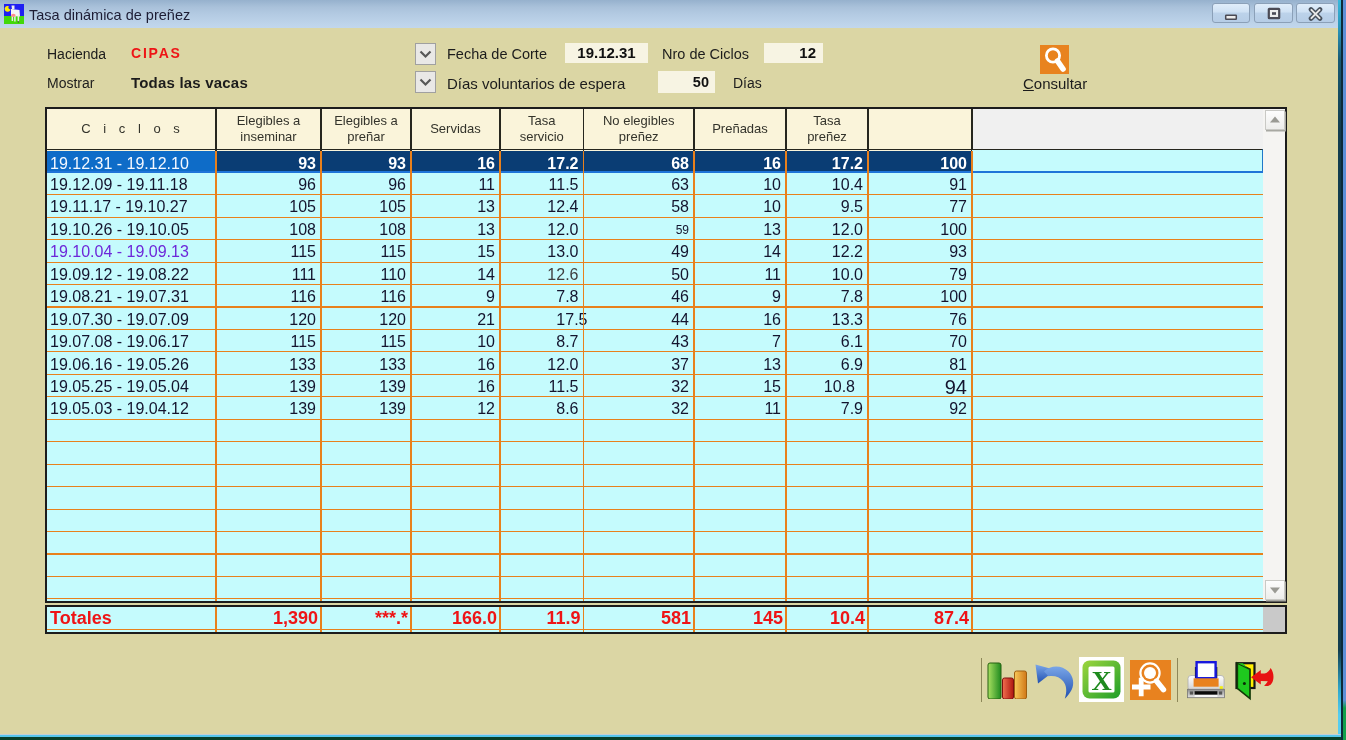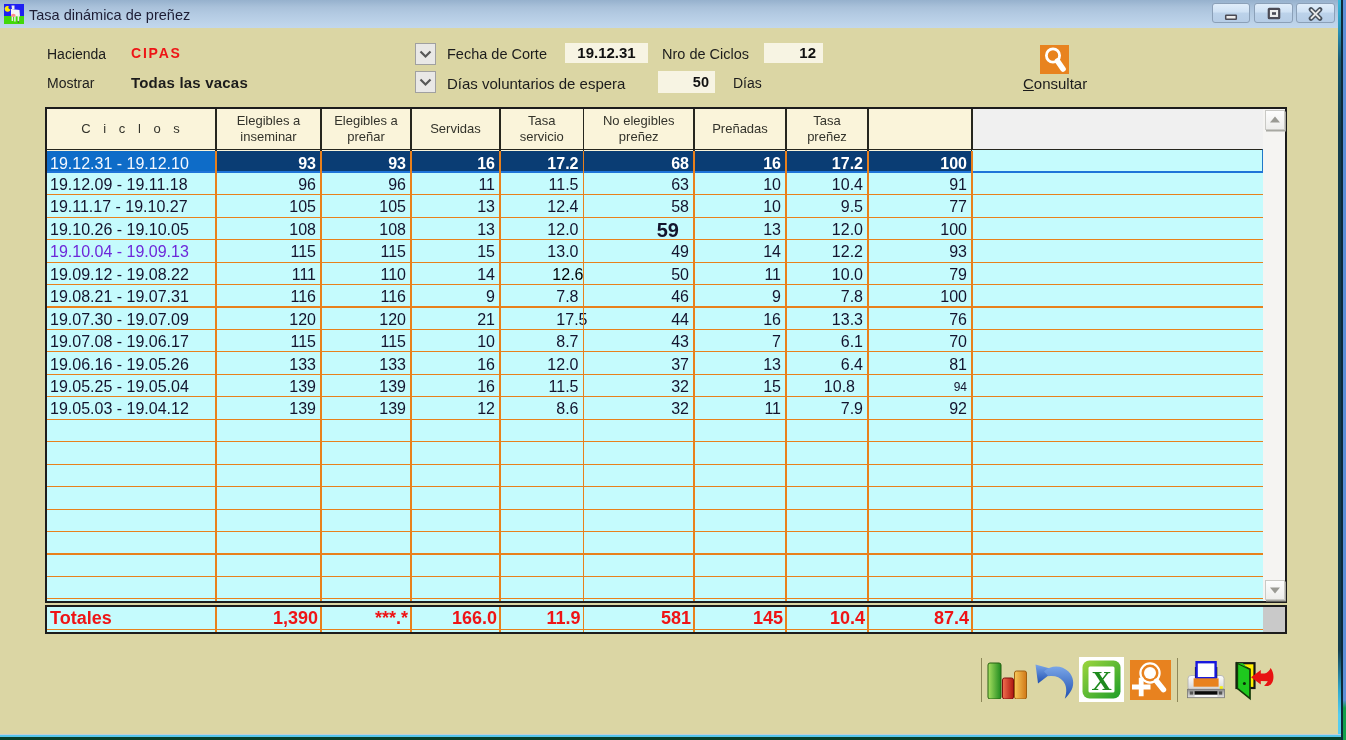--- a/index.html
+++ b/index.html
@@ -121,40 +121,40 @@
 <div class="cell num" style="left:583.5px;top:195.4px;width:110.5px;height:21.4px;color:#14142e;font-size:16px;line-height:24.4px;padding-right:5px;box-sizing:border-box;">58</div>
 <div class="cell num" style="left:694.0px;top:195.4px;width:92.0px;height:21.4px;color:#14142e;font-size:16px;line-height:24.4px;padding-right:5px;box-sizing:border-box;">10</div>
 <div class="cell num" style="left:786.0px;top:195.4px;width:82.0px;height:21.4px;color:#14142e;font-size:16px;line-height:24.4px;padding-right:5px;box-sizing:border-box;">9.5</div>
 <div class="cell num" style="left:868.0px;top:195.4px;width:104.0px;height:21.4px;color:#14142e;font-size:16px;line-height:24.4px;padding-right:5px;box-sizing:border-box;">77</div>
 <div class="abs" style="left:47.0px;top:239.1px;width:1216.0px;height:1.2px;background:#e8801c;"></div>
 <div class="cell" style="left:47.0px;top:217.8px;width:169.0px;height:21.5px;color:#14142e;font-size:16px;line-height:24.5px;padding-left:3px;box-sizing:border-box;">19.10.26 - 19.10.05</div>
 <div class="cell num" style="left:216.0px;top:217.8px;width:105.0px;height:21.5px;color:#14142e;font-size:16px;line-height:24.5px;padding-right:5px;box-sizing:border-box;">108</div>
 <div class="cell num" style="left:321.0px;top:217.8px;width:90.0px;height:21.5px;color:#14142e;font-size:16px;line-height:24.5px;padding-right:5px;box-sizing:border-box;">108</div>
 <div class="cell num" style="left:411.0px;top:217.8px;width:89.0px;height:21.5px;color:#14142e;font-size:16px;line-height:24.5px;padding-right:5px;box-sizing:border-box;">13</div>
 <div class="cell num" style="left:500.0px;top:217.8px;width:83.5px;height:21.5px;color:#14142e;font-size:16px;line-height:24.5px;padding-right:5px;box-sizing:border-box;">12.0</div>
-<div class="cell num" style="left:583.5px;top:217.8px;width:110.5px;height:21.5px;color:#14142e;font-size:20px;line-height:24.5px;padding-right:15px;box-sizing:border-box;font-weight:bold;">59</div>
+<div class="cell num" style="left:583.5px;top:217.8px;width:110.5px;height:21.5px;color:#14142e;font-size:12px;line-height:24.5px;padding-right:5px;box-sizing:border-box;">59</div>
 <div class="cell num" style="left:694.0px;top:217.8px;width:92.0px;height:21.5px;color:#14142e;font-size:16px;line-height:24.5px;padding-right:5px;box-sizing:border-box;">13</div>
 <div class="cell num" style="left:786.0px;top:217.8px;width:82.0px;height:21.5px;color:#14142e;font-size:16px;line-height:24.5px;padding-right:5px;box-sizing:border-box;">12.0</div>
 <div class="cell num" style="left:868.0px;top:217.8px;width:104.0px;height:21.5px;color:#14142e;font-size:16px;line-height:24.5px;padding-right:5px;box-sizing:border-box;">100</div>
 <div class="abs" style="left:47.0px;top:261.6px;width:1216.0px;height:1.2px;background:#e8801c;"></div>
 <div class="cell" style="left:47.0px;top:240.3px;width:169.0px;height:21.4px;color:#6d28d9;font-size:16px;line-height:24.4px;padding-left:3px;box-sizing:border-box;">19.10.04 - 19.09.13</div>
 <div class="cell num" style="left:216.0px;top:240.3px;width:105.0px;height:21.4px;color:#14142e;font-size:16px;line-height:24.4px;padding-right:5px;box-sizing:border-box;">115</div>
 <div class="cell num" style="left:321.0px;top:240.3px;width:90.0px;height:21.4px;color:#14142e;font-size:16px;line-height:24.4px;padding-right:5px;box-sizing:border-box;">115</div>
 <div class="cell num" style="left:411.0px;top:240.3px;width:89.0px;height:21.4px;color:#14142e;font-size:16px;line-height:24.4px;padding-right:5px;box-sizing:border-box;">15</div>
 <div class="cell num" style="left:500.0px;top:240.3px;width:83.5px;height:21.4px;color:#14142e;font-size:16px;line-height:24.4px;padding-right:5px;box-sizing:border-box;">13.0</div>
 <div class="cell num" style="left:583.5px;top:240.3px;width:110.5px;height:21.4px;color:#14142e;font-size:16px;line-height:24.4px;padding-right:5px;box-sizing:border-box;">49</div>
 <div class="cell num" style="left:694.0px;top:240.3px;width:92.0px;height:21.4px;color:#14142e;font-size:16px;line-height:24.4px;padding-right:5px;box-sizing:border-box;">14</div>
 <div class="cell num" style="left:786.0px;top:240.3px;width:82.0px;height:21.4px;color:#14142e;font-size:16px;line-height:24.4px;padding-right:5px;box-sizing:border-box;">12.2</div>
 <div class="cell num" style="left:868.0px;top:240.3px;width:104.0px;height:21.4px;color:#14142e;font-size:16px;line-height:24.4px;padding-right:5px;box-sizing:border-box;">93</div>
 <div class="abs" style="left:47.0px;top:284.0px;width:1216.0px;height:1.2px;background:#e8801c;"></div>
 <div class="cell" style="left:47.0px;top:262.8px;width:169.0px;height:21.4px;color:#14142e;font-size:16px;line-height:24.4px;padding-left:3px;box-sizing:border-box;">19.09.12 - 19.08.22</div>
 <div class="cell num" style="left:216.0px;top:262.8px;width:105.0px;height:21.4px;color:#14142e;font-size:16px;line-height:24.4px;padding-right:5px;box-sizing:border-box;">111</div>
 <div class="cell num" style="left:321.0px;top:262.8px;width:90.0px;height:21.4px;color:#14142e;font-size:16px;line-height:24.4px;padding-right:5px;box-sizing:border-box;">110</div>
 <div class="cell num" style="left:411.0px;top:262.8px;width:89.0px;height:21.4px;color:#14142e;font-size:16px;line-height:24.4px;padding-right:5px;box-sizing:border-box;">14</div>
-<div class="cell num" style="left:500.0px;top:262.8px;width:83.5px;height:21.4px;color:#000000;font-size:16px;line-height:24.4px;box-sizing:border-box;">12.6</div>
+<div class="cell num" style="left:500.0px;top:262.8px;width:83.5px;height:21.4px;color:#404040;font-size:16px;line-height:24.4px;padding-right:5px;box-sizing:border-box;">12.6</div>
 <div class="cell num" style="left:583.5px;top:262.8px;width:110.5px;height:21.4px;color:#14142e;font-size:16px;line-height:24.4px;padding-right:5px;box-sizing:border-box;">50</div>
 <div class="cell num" style="left:694.0px;top:262.8px;width:92.0px;height:21.4px;color:#14142e;font-size:16px;line-height:24.4px;padding-right:5px;box-sizing:border-box;">11</div>
 <div class="cell num" style="left:786.0px;top:262.8px;width:82.0px;height:21.4px;color:#14142e;font-size:16px;line-height:24.4px;padding-right:5px;box-sizing:border-box;">10.0</div>
 <div class="cell num" style="left:868.0px;top:262.8px;width:104.0px;height:21.4px;color:#14142e;font-size:16px;line-height:24.4px;padding-right:5px;box-sizing:border-box;">79</div>
 <div class="abs" style="left:47.0px;top:306.4px;width:1216.0px;height:1.2px;background:#e8801c;"></div>
 <div class="cell" style="left:47.0px;top:285.2px;width:169.0px;height:21.4px;color:#14142e;font-size:16px;line-height:24.4px;padding-left:3px;box-sizing:border-box;">19.08.21 - 19.07.31</div>
 <div class="cell num" style="left:216.0px;top:285.2px;width:105.0px;height:21.4px;color:#14142e;font-size:16px;line-height:24.4px;padding-right:5px;box-sizing:border-box;">116</div>
 <div class="cell num" style="left:321.0px;top:285.2px;width:90.0px;height:21.4px;color:#14142e;font-size:16px;line-height:24.4px;padding-right:5px;box-sizing:border-box;">116</div>
 <div class="cell num" style="left:411.0px;top:285.2px;width:89.0px;height:21.4px;color:#14142e;font-size:16px;line-height:24.4px;padding-right:5px;box-sizing:border-box;">9</div>
 <div class="cell num" style="left:500.0px;top:285.2px;width:83.5px;height:21.4px;color:#14142e;font-size:16px;line-height:24.4px;padding-right:5px;box-sizing:border-box;">7.8</div>
@@ -183,32 +183,32 @@
 <div class="cell num" style="left:786.0px;top:330.1px;width:82.0px;height:21.4px;color:#14142e;font-size:16px;line-height:24.4px;padding-right:5px;box-sizing:border-box;">6.1</div>
 <div class="cell num" style="left:868.0px;top:330.1px;width:104.0px;height:21.4px;color:#14142e;font-size:16px;line-height:24.4px;padding-right:5px;box-sizing:border-box;">70</div>
 <div class="abs" style="left:47.0px;top:373.8px;width:1216.0px;height:1.2px;background:#e8801c;"></div>
 <div class="cell" style="left:47.0px;top:352.5px;width:169.0px;height:21.5px;color:#14142e;font-size:16px;line-height:24.5px;padding-left:3px;box-sizing:border-box;">19.06.16 - 19.05.26</div>
 <div class="cell num" style="left:216.0px;top:352.5px;width:105.0px;height:21.5px;color:#14142e;font-size:16px;line-height:24.5px;padding-right:5px;box-sizing:border-box;">133</div>
 <div class="cell num" style="left:321.0px;top:352.5px;width:90.0px;height:21.5px;color:#14142e;font-size:16px;line-height:24.5px;padding-right:5px;box-sizing:border-box;">133</div>
 <div class="cell num" style="left:411.0px;top:352.5px;width:89.0px;height:21.5px;color:#14142e;font-size:16px;line-height:24.5px;padding-right:5px;box-sizing:border-box;">16</div>
 <div class="cell num" style="left:500.0px;top:352.5px;width:83.5px;height:21.5px;color:#14142e;font-size:16px;line-height:24.5px;padding-right:5px;box-sizing:border-box;">12.0</div>
 <div class="cell num" style="left:583.5px;top:352.5px;width:110.5px;height:21.5px;color:#14142e;font-size:16px;line-height:24.5px;padding-right:5px;box-sizing:border-box;">37</div>
 <div class="cell num" style="left:694.0px;top:352.5px;width:92.0px;height:21.5px;color:#14142e;font-size:16px;line-height:24.5px;padding-right:5px;box-sizing:border-box;">13</div>
-<div class="cell num" style="left:786.0px;top:352.5px;width:82.0px;height:21.5px;color:#14142e;font-size:16px;line-height:24.5px;padding-right:5px;box-sizing:border-box;">6.4</div>
+<div class="cell num" style="left:786.0px;top:352.5px;width:82.0px;height:21.5px;color:#14142e;font-size:16px;line-height:24.5px;padding-right:5px;box-sizing:border-box;">6.9</div>
 <div class="cell num" style="left:868.0px;top:352.5px;width:104.0px;height:21.5px;color:#14142e;font-size:16px;line-height:24.5px;padding-right:5px;box-sizing:border-box;">81</div>
 <div class="abs" style="left:47.0px;top:396.2px;width:1216.0px;height:1.2px;background:#e8801c;"></div>
 <div class="cell" style="left:47.0px;top:375.0px;width:169.0px;height:21.4px;color:#14142e;font-size:16px;line-height:24.4px;padding-left:3px;box-sizing:border-box;">19.05.25 - 19.05.04</div>
 <div class="cell num" style="left:216.0px;top:375.0px;width:105.0px;height:21.4px;color:#14142e;font-size:16px;line-height:24.4px;padding-right:5px;box-sizing:border-box;">139</div>
 <div class="cell num" style="left:321.0px;top:375.0px;width:90.0px;height:21.4px;color:#14142e;font-size:16px;line-height:24.4px;padding-right:5px;box-sizing:border-box;">139</div>
 <div class="cell num" style="left:411.0px;top:375.0px;width:89.0px;height:21.4px;color:#14142e;font-size:16px;line-height:24.4px;padding-right:5px;box-sizing:border-box;">16</div>
 <div class="cell num" style="left:500.0px;top:375.0px;width:83.5px;height:21.4px;color:#14142e;font-size:16px;line-height:24.4px;padding-right:5px;box-sizing:border-box;">11.5</div>
 <div class="cell num" style="left:583.5px;top:375.0px;width:110.5px;height:21.4px;color:#14142e;font-size:16px;line-height:24.4px;padding-right:5px;box-sizing:border-box;">32</div>
 <div class="cell num" style="left:694.0px;top:375.0px;width:92.0px;height:21.4px;color:#14142e;font-size:16px;line-height:24.4px;padding-right:5px;box-sizing:border-box;">15</div>
 <div class="cell num" style="left:786.0px;top:375.0px;width:74px;height:21.4px;color:#14142e;font-size:16px;line-height:24.4px;padding-right:5px;box-sizing:border-box;">10.8</div>
-<div class="cell num" style="left:868.0px;top:375.0px;width:104.0px;height:21.4px;color:#14142e;font-size:12px;line-height:24.4px;padding-right:5px;box-sizing:border-box;">94</div>
+<div class="cell num" style="left:868.0px;top:375.0px;width:104.0px;height:21.4px;color:#14142e;font-size:20px;line-height:24.4px;padding-right:5px;box-sizing:border-box;">94</div>
 <div class="abs" style="left:47.0px;top:418.7px;width:1216.0px;height:1.2px;background:#e8801c;"></div>
 <div class="cell" style="left:47.0px;top:397.4px;width:169.0px;height:21.4px;color:#14142e;font-size:16px;line-height:24.4px;padding-left:3px;box-sizing:border-box;">19.05.03 - 19.04.12</div>
 <div class="cell num" style="left:216.0px;top:397.4px;width:105.0px;height:21.4px;color:#14142e;font-size:16px;line-height:24.4px;padding-right:5px;box-sizing:border-box;">139</div>
 <div class="cell num" style="left:321.0px;top:397.4px;width:90.0px;height:21.4px;color:#14142e;font-size:16px;line-height:24.4px;padding-right:5px;box-sizing:border-box;">139</div>
 <div class="cell num" style="left:411.0px;top:397.4px;width:89.0px;height:21.4px;color:#14142e;font-size:16px;line-height:24.4px;padding-right:5px;box-sizing:border-box;">12</div>
 <div class="cell num" style="left:500.0px;top:397.4px;width:83.5px;height:21.4px;color:#14142e;font-size:16px;line-height:24.4px;padding-right:5px;box-sizing:border-box;">8.6</div>
 <div class="cell num" style="left:583.5px;top:397.4px;width:110.5px;height:21.4px;color:#14142e;font-size:16px;line-height:24.4px;padding-right:5px;box-sizing:border-box;">32</div>
 <div class="cell num" style="left:694.0px;top:397.4px;width:92.0px;height:21.4px;color:#14142e;font-size:16px;line-height:24.4px;padding-right:5px;box-sizing:border-box;">11</div>
 <div class="cell num" style="left:786.0px;top:397.4px;width:82.0px;height:21.4px;color:#14142e;font-size:16px;line-height:24.4px;padding-right:5px;box-sizing:border-box;">7.9</div>
 <div class="cell num" style="left:868.0px;top:397.4px;width:104.0px;height:21.4px;color:#14142e;font-size:16px;line-height:24.4px;padding-right:5px;box-sizing:border-box;">92</div>

